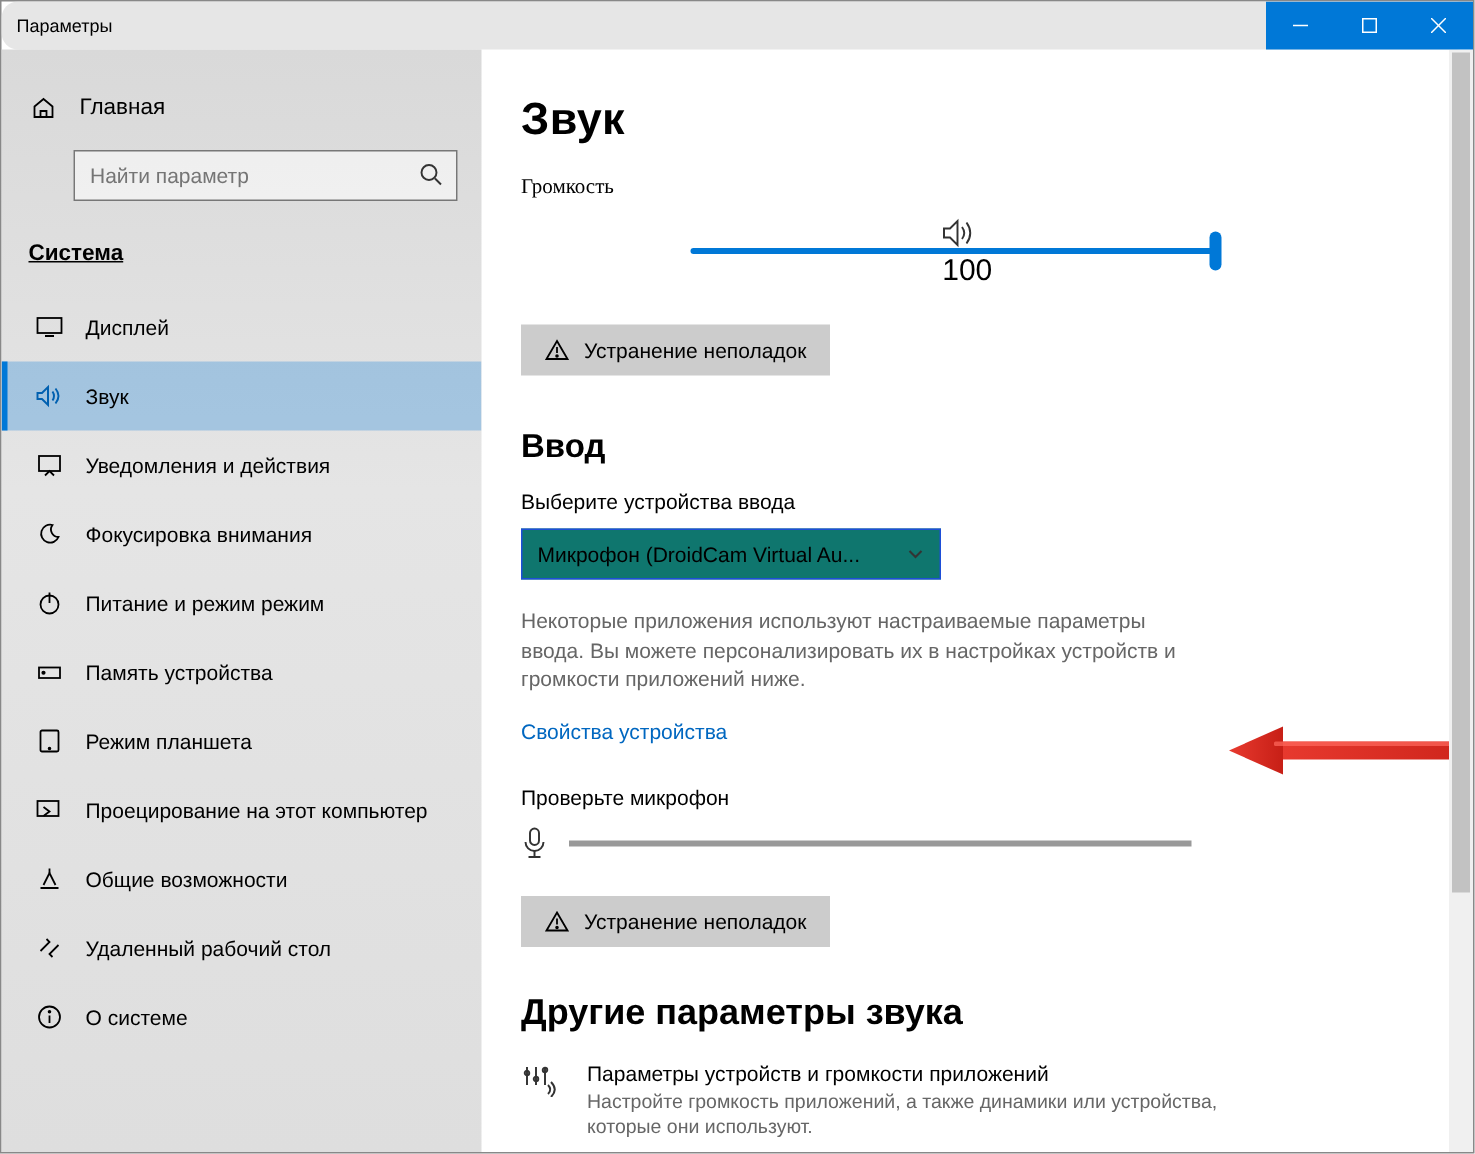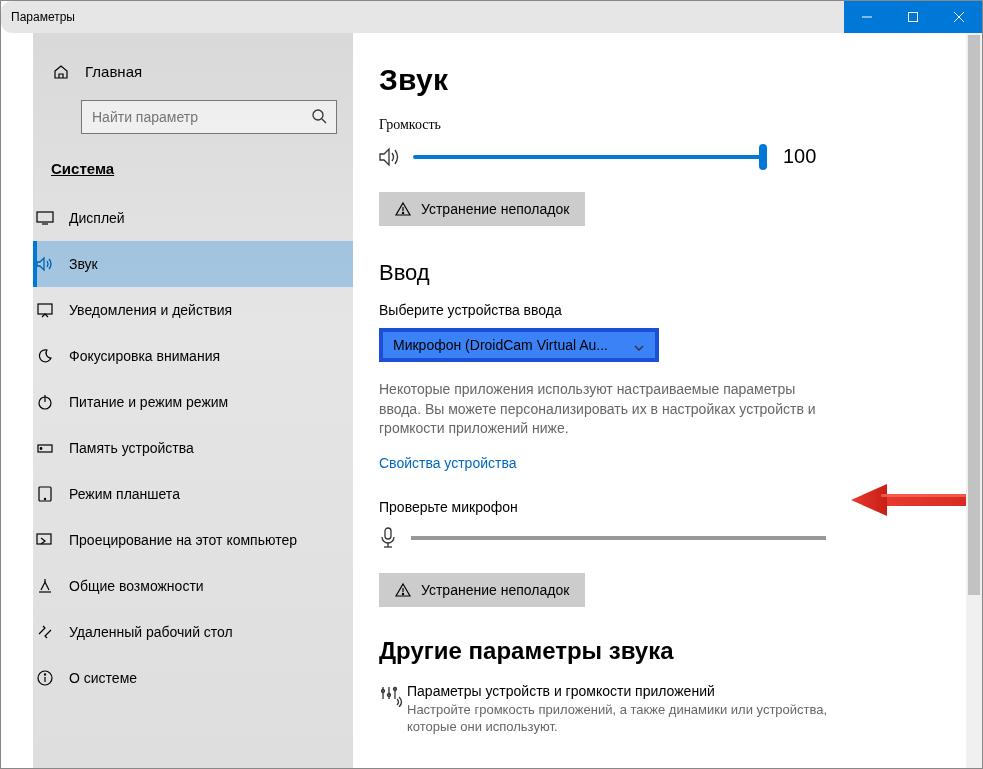--- a/index.html
+++ b/index.html
@@ -2,55 +2,55 @@
 <html><head>
 <meta charset="utf-8">
 <style>
   * { box-sizing: border-box; margin: 0; padding: 0; font-family: "Segoe UI", Arial, sans-serif; }
   body { width: 983px; height: 769px; overflow: hidden; background: #fff; border: 1px solid #888; position: relative; }
   .titlebar { height: 32px; display: flex; align-items: center; background: #e6e6e6; border-radius: 11px; }
   .titlebar .title { padding-left: 10px; font-size: 12px; color: #000; flex: 1; }
   .winbtns { display: flex; height: 100%; }
   .winbtn { width: 46px; height: 32px; display: flex; align-items: center; justify-content: center; color: #fff; background: #0078d7; }
   .winbtn svg { width: 10px; height: 10px; }
-  .container { display: flex; height: calc(100% - 32px); margin-left: 32px; }
+  .container { display: flex; height: calc(100% - 32px); }
   .sidebar { width: 320px; background: linear-gradient(180deg, #d9d9d9 0%, #e5e5e5 40%, #dedede 100%); padding-top: 20px; overflow: hidden; }
   .home-row { display: flex; align-items: center; padding: 10px 18px; font-size: 15px; color: #000; cursor: default; }
   .home-row .icon { width: 20px; margin-right: 14px; display:flex; justify-content:center;}
   .searchwrap { margin: 10px 16px 16px 16px; position: relative; padding-left: 32px; }
   .searchwrap input { width: 100%; height: 34px; padding: 0 36px 0 10px; border: 1px solid #777; background: rgba(255,255,255,0.55); font-size: 14px; color: #555; outline: none; }
   .searchwrap .sicon { position: absolute; right: 10px; top: 8px; color: #333; }
   .section-label { padding: 10px 18px 6px 18px; font-size: 15px; font-weight: 600; color: #000; text-decoration: underline; }
   .navlist { margin-top: 12px; }
-  .navitem { display: flex; align-items: center; padding: 0 2px; height: 46px; font-size: 14px; color: #000; cursor: default; position: relative; }
+  .navitem { display: flex; align-items: center; padding: 0 22px; height: 46px; font-size: 14px; color: #000; cursor: default; position: relative; }
   .navitem .icon { width: 20px; margin-right: 14px; display: flex; justify-content: center; align-items:center; }
   .navitem.active { background: rgba(0,120,215,0.28); }
   .navitem.active::before { content:""; position:absolute; left:0; top:0; bottom:0; width:4px; background:#0078d7; }
   .navitem.active .icon svg { stroke: #0060b0; }
   .main { flex: 1; padding: 30px 40px 10px 26px; overflow-y: auto; position: relative; }
   .main h1 { font-size: 30px; font-weight: 600; margin-bottom: 20px; letter-spacing: 0.3px; }
   .label { font-size: 14px; color: #000; margin-bottom: 12px; font-family: Liberation Serif, serif; }
   .label-sub { font-size: 14px; color: #000; margin-bottom: 10px; }
-  .volrow { display: flex; align-items: center; margin-bottom: 24px; }
+  .volrow { display: flex; align-items: center; margin-bottom: 24px; flex-direction: column; }
   .volrow .vicon { margin-right: 12px; }
   .slider { position: relative; width: 350px; height: 4px; background: #0078d7; border-radius: 2px; margin-right: 20px; }
   .slider .thumb { position: absolute; right: -4px; top: -11px; width: 8px; height: 26px; background: #0078d7; border-radius: 4px; }
   .volval { font-size: 20px; color: #000; }
   .btn { display: inline-flex; align-items: center; height: 34px; padding: 0 16px; background: #ccc; font-size: 14px; color: #000; border: none; cursor: default; }
   .btn .bicon { margin-right: 10px; display:flex; align-items:center;}
-  h2.section { font-size: 22px; font-weight: 400; margin: 34px 0 16px 0; }
-  .select { width: 280px; height: 34px; border: 4px solid #1d4ed8; display: flex; align-items: center; padding: 0 10px; font-size: 14px; position: relative; margin-bottom: 18px; background:#3b82f6;}
+  h2.section { font-size: 22px; font-weight: 700; margin: 34px 0 16px 0; }
+  .select { width: 280px; height: 34px; border: 1px solid #1d4ed8; display: flex; align-items: center; padding: 0 10px; font-size: 14px; position: relative; margin-bottom: 18px; background:#0f766e;}
   .select .chev { position: absolute; right: 10px; top: 10px; }
   .desc { font-size: 14px; color: #666; line-height: 1.4; max-width: 460px; margin-bottom: 16px; }
   .link { color: #0067c0; font-size: 14px; cursor: default; }
   .microw { display: flex; align-items: center; margin: 12px 0 24px 0; }
   .microw .micon { margin-right: 14px; }
   .metertrack { width: 415px; height: 4px; background: #999; }
   .othersec h2 { font-size: 24px; font-weight: 600; margin: 30px 0 18px 0; }
-  .optrow { display: flex; align-items: flex-start; gap: 4px; }
+  .optrow { display: flex; align-items: flex-start; gap: 20px; }
   .optrow .oicon { padding-top: 2px; }
   .optrow .otitle { font-size: 14px; color: #000; margin-bottom: 2px; }
   .optrow .odesc { font-size: 13px; color: #666; max-width: 430px; line-height:1.35;}
   .arrow { position: absolute; left: 498px; top: 448px; pointer-events: none; }
   .scrollbar-v { position: absolute; right: 0; top: 32px; bottom: 0; width: 16px; background: #f0f0f0; }
   .scrollbar-v .sthumb { position: absolute; left: 2px; right: 2px; top: 2px; height: 560px; background: #c2c2c2; }
   svg { display:block; }
 </style>
 </head>
 <body>

